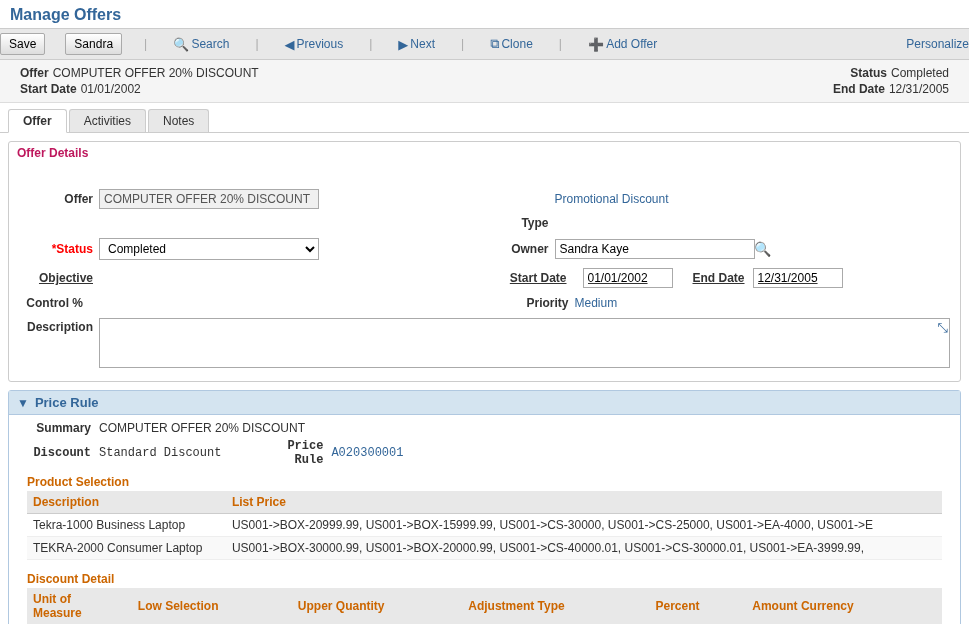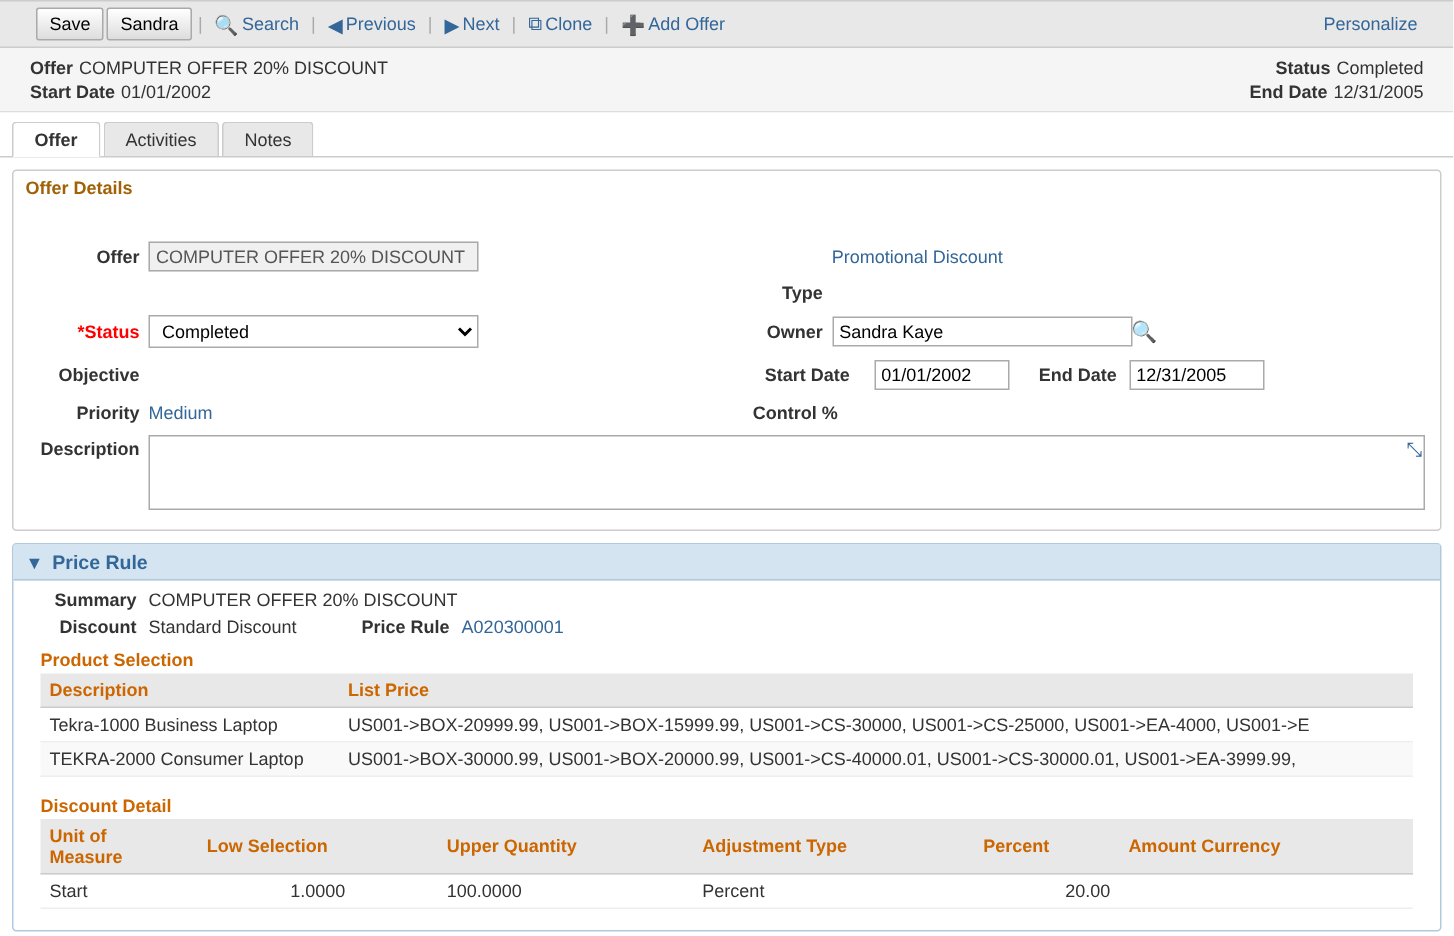--- a/index.html
+++ b/index.html
@@ -2,21 +2,21 @@
 <html><head>
   <meta charset="utf-8">
   <style>
     * { box-sizing: border-box; margin: 0; padding: 0; }
     body { font-family: Arial, sans-serif; font-size: 12px; background: #fff; color: #333; }
 
     
     .page-title { color: #336699; font-size: 16px; font-weight: bold; padding: 6px 10px 4px 10px; }
 
     
-    .toolbar { display: flex; align-items: center; padding: 4px 24px; background: #e8e8e8; border-top: 1px solid #ccc; border-bottom: 1px solid #ccc; gap: 2px; }
+    .toolbar { display: flex; align-items: center; padding: 4px 0; background: #e8e8e8; border-top: 1px solid #ccc; border-bottom: 1px solid #ccc; gap: 20px; }
     .toolbar-btn { display: inline-flex; align-items: center; gap: 3px; padding: 3px 8px; border: 1px solid #aaa; background: linear-gradient(#fff, #ddd); cursor: pointer; font-size: 12px; border-radius: 2px; }
     .toolbar-sep { color: #aaa; margin: 0 2px; }
     .toolbar-link { display: inline-flex; align-items: center; gap: 2px; color: #336699; text-decoration: none; cursor: pointer; font-size: 12px; padding: 3px 4px; }
     .toolbar-link .icon { font-size: 13px; }
     .personalize { margin-left: auto; color: #336699; cursor: pointer; font-size: 12px; }
 
     
     .info-bar { display: flex; justify-content: space-between; align-items: center; padding: 6px 20px; background: #f5f5f5; border-bottom: 1px solid #ddd; }
     .info-bar-left, .info-bar-right { display: flex; flex-direction: column; gap: 2px; }
     .info-bar-right { text-align: right; }
@@ -24,21 +24,21 @@
     .info-value { color: #333; font-size: 12px; }
     .info-row { display: flex; gap: 4px; align-items: center; }
 
     
     .tabs { display: flex; padding: 6px 8px 0 8px; border-bottom: 1px solid #ccc; background: #fff; }
     .tab { padding: 4px 14px; border: 1px solid #ccc; border-bottom: none; background: #e8e8e8; cursor: pointer; margin-right: 2px; border-radius: 3px 3px 0 0; font-size: 12px; }
     .tab.active { background: #fff; border-bottom: 1px solid #fff; margin-bottom: -1px; font-weight: bold; }
 
     
     .section { margin: 8px; border: 1px solid #ccc; border-radius: 3px; }
-    .section-title { color: #a16207; font-weight: bold; font-size: 12px; padding: 4px 8px; }
+    .section-title { color: #be185d; font-weight: bold; font-size: 12px; padding: 4px 8px; }
     .form-control { border: 1px solid #aaa; padding: 2px 4px; font-size: 12px; background: #fff; }
     .form-control.readonly { background: #f0f0f0; color: #555; }
     .form-select { border: 1px solid #aaa; padding: 2px 4px; font-size: 12px; background: #fff; }
     .field-group { display: flex; align-items: center; }
     .field-label { font-weight: bold; text-align: right; padding-right: 6px; color: #333; white-space: nowrap; }
     .field-value { color: #336699; }
     .search-icon-btn { background: none; border: none; cursor: pointer; font-size: 14px; color: #336699; }
 
     
     .price-rule-header { display: flex; align-items: center; gap: 6px; padding: 4px 8px; background: #d4e4f0; border-bottom: 1px solid #b0c8e0; cursor: pointer; }
@@ -60,27 +60,28 @@
     .ml-auto { margin-left: auto; }
 
     .outer-wrapper { width: 969px; min-height: 624px; background: #fff; overflow: hidden; }
     .price-rule-section { border: 1px solid #b0c8e0; margin: 8px; border-radius: 3px; }
     .pr-body { padding: 6px 10px; }
     .pr-row { display: flex; align-items: center; margin-bottom: 4px; }
     .pr-label { font-weight: bold; width: 80px; text-align: right; padding-right: 8px; flex-shrink: 0; }
     .pr-value { color: #333; }
     .pr-value-blue { color: #336699; }
     .pr-two { display: flex; gap: 40px; }
-    .pr-two .pr-item { display: flex; align-items: center; }
+    .pr-two .pr-item { display: flex; align-items: center; font-family: Liberation Mono, monospace; }
   </style>
 </head>
 <body>
 
 <div class="outer-wrapper">
 
+  <div class="page-title">Manage Offers</div>
 
   <div class="toolbar">
     <button class="toolbar-btn">Save</button>
     <button class="toolbar-btn">Sandra</button>
     <span class="toolbar-sep">|</span>
     <a class="toolbar-link">
       <span class="icon">🔍</span>
       <span>Search</span>
     </a>
     <span class="toolbar-sep">|</span>
@@ -158,39 +159,39 @@
           <option>Inactive</option>
         </select>
       </div>
       <div class="field-group" style="flex:1;">
         <span class="field-label" style="width:60px;">Owner</span>
         <input type="text" class="form-control" style="width: 200px;" value="Sandra Kaye">
         <button class="search-icon-btn">🔍</button>
       </div>
     </div>
 
-    <div style="display:flex; padding: 4px 10px; gap:36px;">
+    <div style="display:flex; padding: 4px 10px; gap:36px;text-decoration:underline;">
       <div class="field-group" style="flex:1;">
         <span class="field-label" style="width:80px;">Objective</span>
       </div>
       <div class="field-group" style="flex:1; gap:10px;">
         <span class="field-label" style="width:70px;">Start Date</span>
         <input type="text" class="form-control" style="width: 90px;" value="01/01/2002">
         <span class="field-label" style="width:60px; padding-left:10px;">End Date</span>
         <input type="text" class="form-control" style="width: 90px;" value="12/31/2005">
       </div>
     </div>
 
     <div style="display:flex; padding: 4px 10px; gap:20px;">
       <div class="field-group" style="flex:1;">
+        <span class="field-label" style="width:70px;">Control %</span>
+      </div>
+      <div class="field-group" style="flex:1;">
         <span class="field-label" style="width:80px;">Priority</span>
         <span class="field-value">Medium</span>
-      </div>
-      <div class="field-group" style="flex:1;">
-        <span class="field-label" style="width:70px;">Control %</span>
       </div>
     </div>
 
     <div style="display:flex; padding: 4px 10px 10px 10px;">
       <span class="field-label" style="width:80px; align-self:flex-start; padding-top:2px;">Description</span>
       <div style="flex:1; position:relative;">
         <textarea class="form-control" style="width: 100%; height: 50px; resize: none;"></textarea>
         <span style="position:absolute; top:2px; right:2px; cursor:pointer; color:#336699; font-size:13px;">⤡</span>
       </div>
     </div>

